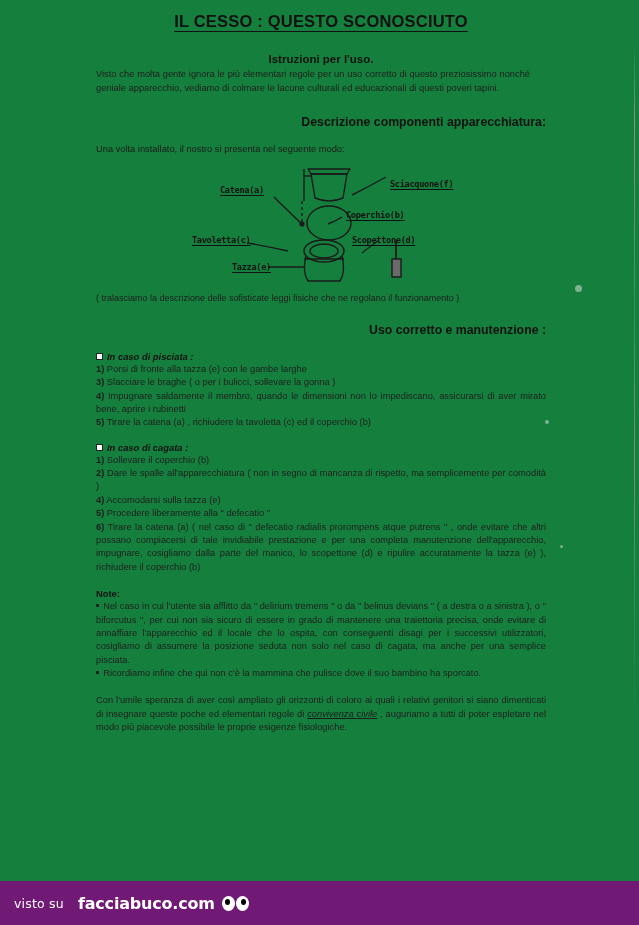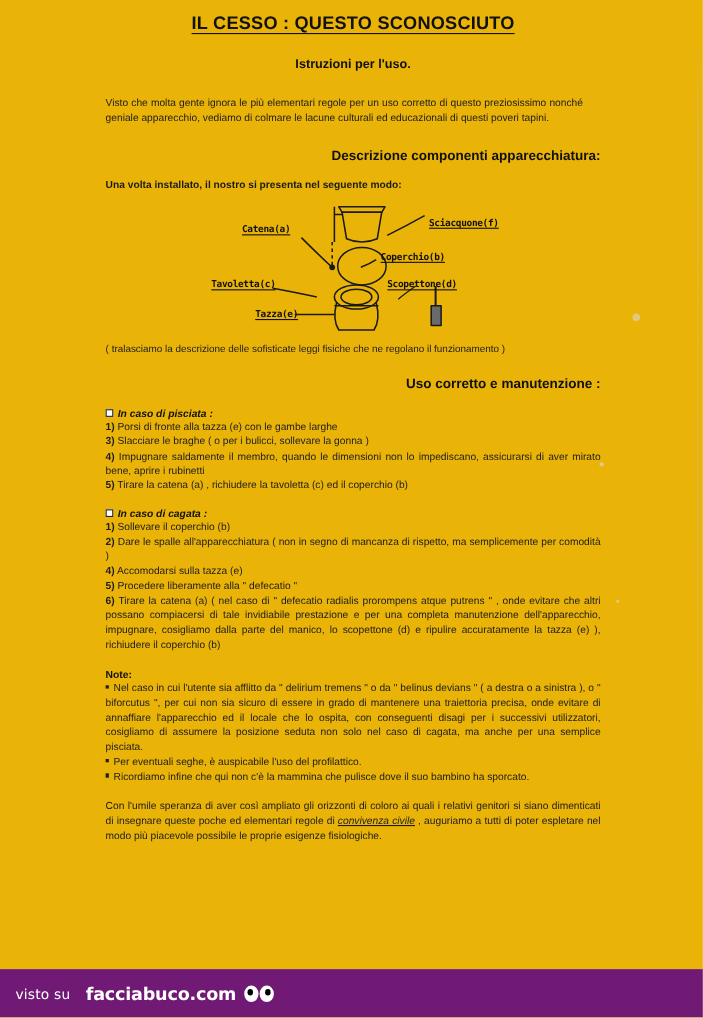--- a/index.html
+++ b/index.html
@@ -12,21 +12,21 @@
     color: #1a1a1a;
     position: relative;
     overflow: hidden;
   }
 
   .page {
     position: absolute;
     left: 0; top: 0;
     width: 639px;
     height: 881px;
-    background: #eab308;
+    background: #15803d;
     padding: 0;
   }
 
   .content {
     position: absolute;
     left: 96px;
     top: 12px;
     width: 450px;
   }
 
@@ -38,21 +38,21 @@
     text-decoration: underline;
     text-underline-offset: 4px;
     margin: 0 0 22px 0;
     color: #111;
   }
 
   .subtitle {
     text-align: center;
     font-size: 11.5px;
     font-weight: bold;
-    margin: 0 0 22px 0;
+    margin: 0 0 3px 0;
     color: #111;
   }
 
   p.body-text {
     font-size: 9.3px;
     line-height: 1.47;
     text-align: justify;
     margin: 0 16px 10px 0;
     color: #1d1d1d;
   }
@@ -62,21 +62,20 @@
     font-size: 12.3px;
     font-weight: bold;
     margin: 20px 0 14px 0;
     color: #111;
   }
 
   .lead-line {
     font-size: 9.3px;
     line-height: 1.45;
     margin: 0 0 6px 0;
-    font-weight: bold;
   }
 
   
   .diagram-wrap {
     position: relative;
     width: 450px;
     height: 122px;
     margin: 4px 0 6px 0;
   }
   .diagram-wrap svg { display: block; }
@@ -304,21 +303,20 @@
       </div>
       <p class="step"><b>1)</b><span> Sollevare il coperchio (b)</span></p>
       <p class="step"><b>2)</b><span> Dare le spalle all'apparecchiatura ( non in segno di mancanza di rispetto, ma semplicemente per comodità )</span></p>
       <p class="step"><b>4)</b><span> Accomodarsi sulla tazza (e)</span></p>
       <p class="step"><b>5)</b><span> Procedere liberamente alla " defecatio "</span></p>
       <p class="step"><b>6)</b><span> Tirare la catena (a)  ( nel caso di " defecatio radialis prorompens atque putrens " , onde evitare che altri possano compiacersi di tale invidiabile prestazione e per una completa manutenzione dell'apparecchio, impugnare, cosigliamo dalla parte del manico, lo scopettone (d) e ripulire accuratamente la tazza (e) ), richiudere il coperchio (b)</span></p>
     </div>
 
     <div class="notes-head">Note:</div>
     <p class="note-item"><span class="bullet-sq"></span><span>Nel caso in cui l'utente sia afflitto da " delirium tremens " o da " belinus devians " ( a destra o a sinistra ), o " biforcutus ", per cui non sia sicuro di essere in grado di mantenere una traiettoria precisa, onde evitare di annaffiare l'apparecchio ed il locale che lo ospita, con conseguenti disagi per i successivi utilizzatori, cosigliamo di assumere la posizione seduta non solo nel caso di cagata, ma anche per una semplice pisciata.</span></p>
-    <p class="note-item"><span class="bullet-sq"></span><span>Per eventuali seghe, è auspicabile l'uso del profilattico.</span></p>
     <p class="note-item"><span class="bullet-sq"></span><span>Ricordiamo infine che qui non c'è la mammina che pulisce dove il suo bambino ha sporcato.</span></p>
 
     <p class="closing"><span>Con l'umile speranza di aver così ampliato gli orizzonti di coloro ai quali i relativi genitori si siano dimenticati di insegnare queste poche ed elementari regole di </span><span class="u-underline">convivenza civile</span><span> , auguriamo a tutti di poter espletare nel modo più piacevole possibile le proprie esigenze fisiologiche.</span></p>
 
   </div>
 
   <div class="artifact" style="left:575px; top:285px; width:7px; height:7px;"></div>
   <div class="artifact" style="left:545px; top:420px; width:4px; height:4px;"></div>
   <div class="artifact" style="left:560px; top:545px; width:3px; height:3px;"></div>
   <div class="edge-streak"></div>

